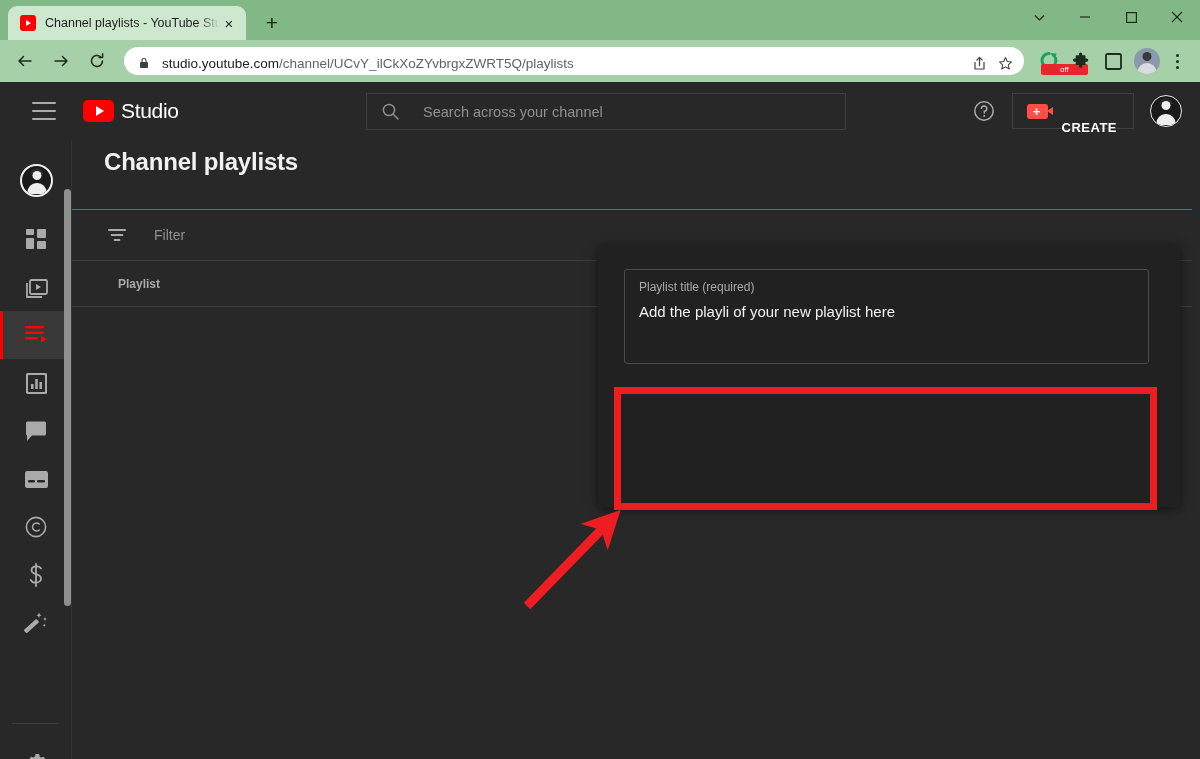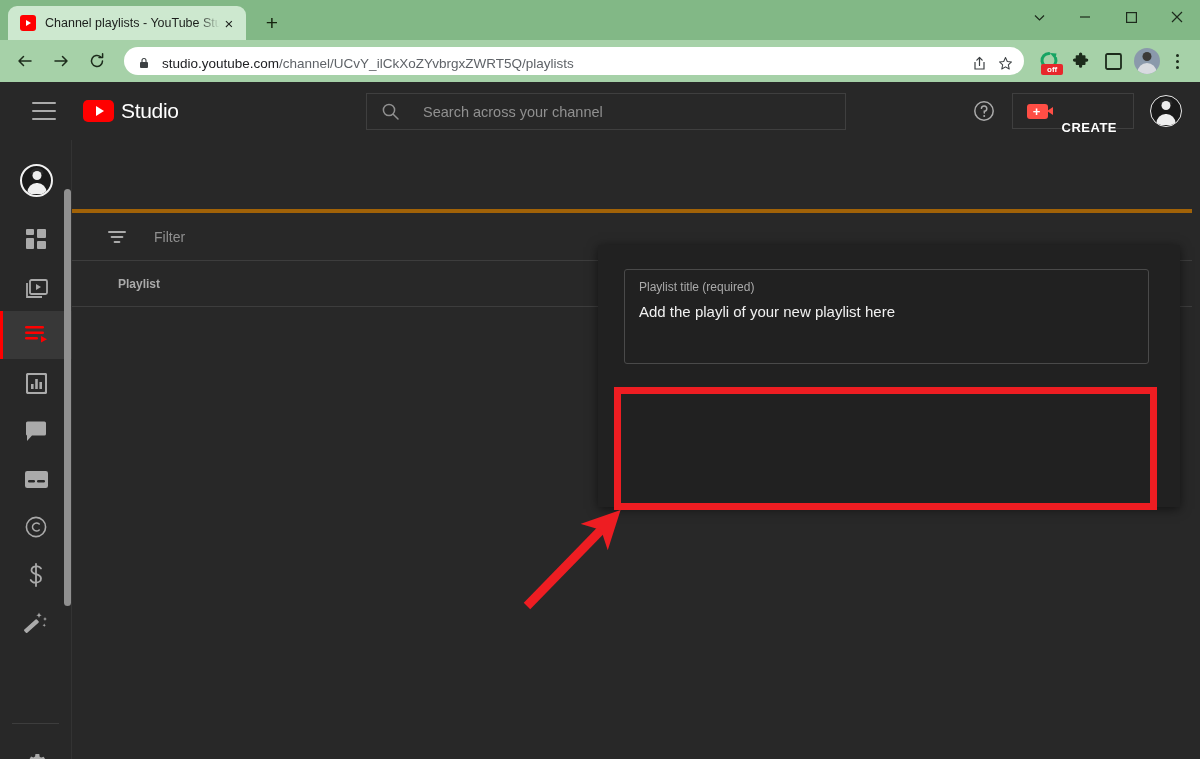--- a/index.html
+++ b/index.html
@@ -108,22 +108,22 @@
     color: #3c4043; cursor: pointer;
   }
   .tb-icon {
     width: 30px; height: 30px; margin-left: 2px;
     display: flex; align-items: center; justify-content: center;
     color: #1c2b1b; cursor: pointer; position: relative; flex: 0 0 30px;
   }
   #ext-off-badge {
     position: absolute; bottom: 1px; left: 7px;
     background: #e8272c; color: #fff;
-    font-size: 8px; font-weight: bold;
-    padding: 0px 6px; border-radius: 2px; line-height: 11px;
+    font-size: 8px; font-weight: normal;
+    padding: 0px 19px; border-radius: 2px; line-height: 11px;
   }
   #profile-avatar {
     width: 26px; height: 26px; border-radius: 50%; flex: 0 0 26px;
     margin-left: 6px; overflow: hidden; cursor: pointer;
     background: #8a99ab; position: relative;
   }
   #profile-avatar .pa-head {
     position: absolute; left: 50%; top: 4px; width: 9px; height: 9px;
     background: #3c3a38; border-radius: 50%; transform: translateX(-50%);
   }
@@ -268,21 +268,21 @@
     width: 1128px; height: 619px;
     background: #282828;
   }
   #page-title {
     position: absolute; left: 32px; top: 8px;
     font-size: 24px; color: #f1f1f1; font-weight: bold; letter-spacing: -0.2px;
   }
   #filter-bar {
     position: absolute; left: 0; top: 69px;
     width: 1128px; height: 52px;
-    border-top: 4px solid #a16207;
+    border-top: 1px solid #a16207;
     border-bottom: 1px solid #3d3d3d;
     display: flex; align-items: center;
   }
   #filter-icon { margin-left: 36px; width: 20px; display:flex; align-items:center; color:#aaa; cursor:pointer; }
   #filter-placeholder { margin-left: 26px; font-size: 14px; color: #909090; }
   #table-header {
     position: absolute; left: 0; top: 121px;
     width: 1128px; height: 46px;
     border-bottom: 1px solid #3d3d3d;
     display: flex; align-items: center;
@@ -599,20 +599,21 @@
             </svg>
           </span>
         </div>
 
       </div>
 
       <div id="sidebar-scroll"></div>
     </div>
 
     <div id="content">
+      <div id="page-title">Channel playlists</div>
 
       <div id="filter-bar">
         <span id="filter-icon">
           <svg width="18" height="14" viewBox="0 0 18 14" fill="currentColor">
             <rect x="0" y="1" width="18" height="1.9" rx="1"></rect>
             <rect x="2.6" y="6" width="12.8" height="1.9" rx="1"></rect>
             <rect x="5.6" y="11" width="6.8" height="1.9" rx="1"></rect>
           </svg>
         </span>
         <span id="filter-placeholder">Filter</span>

